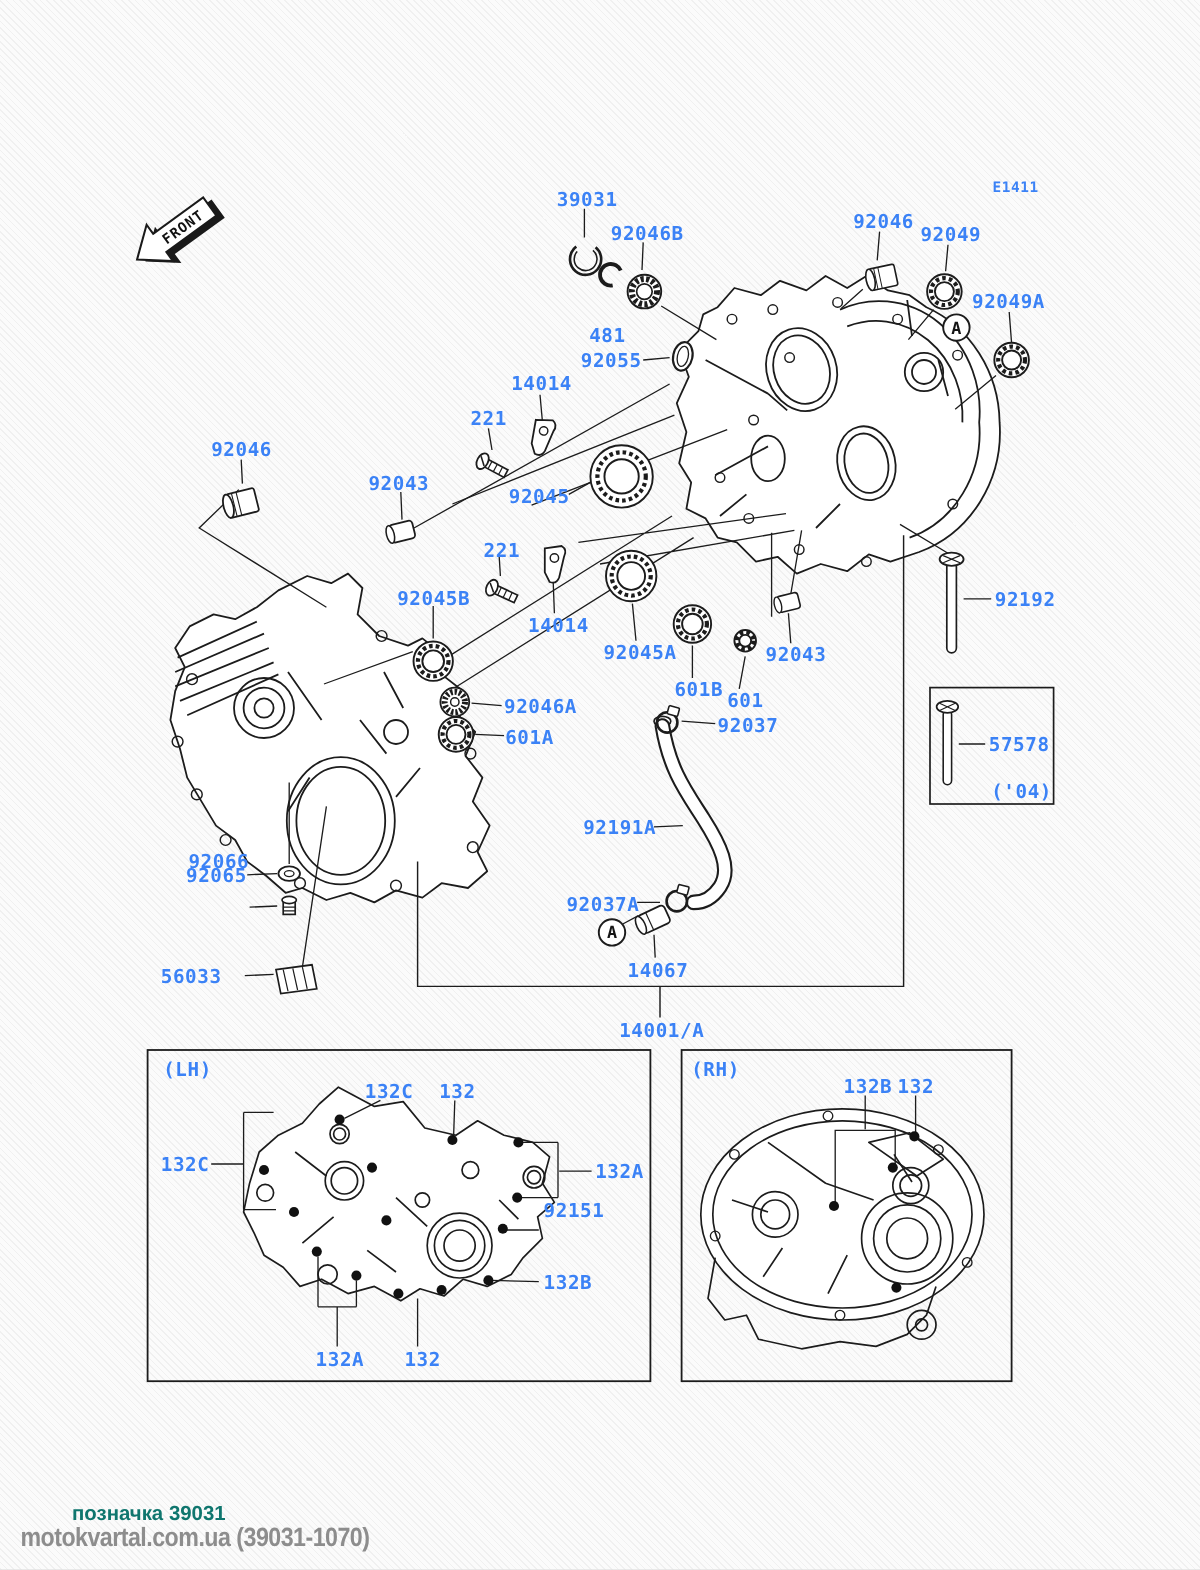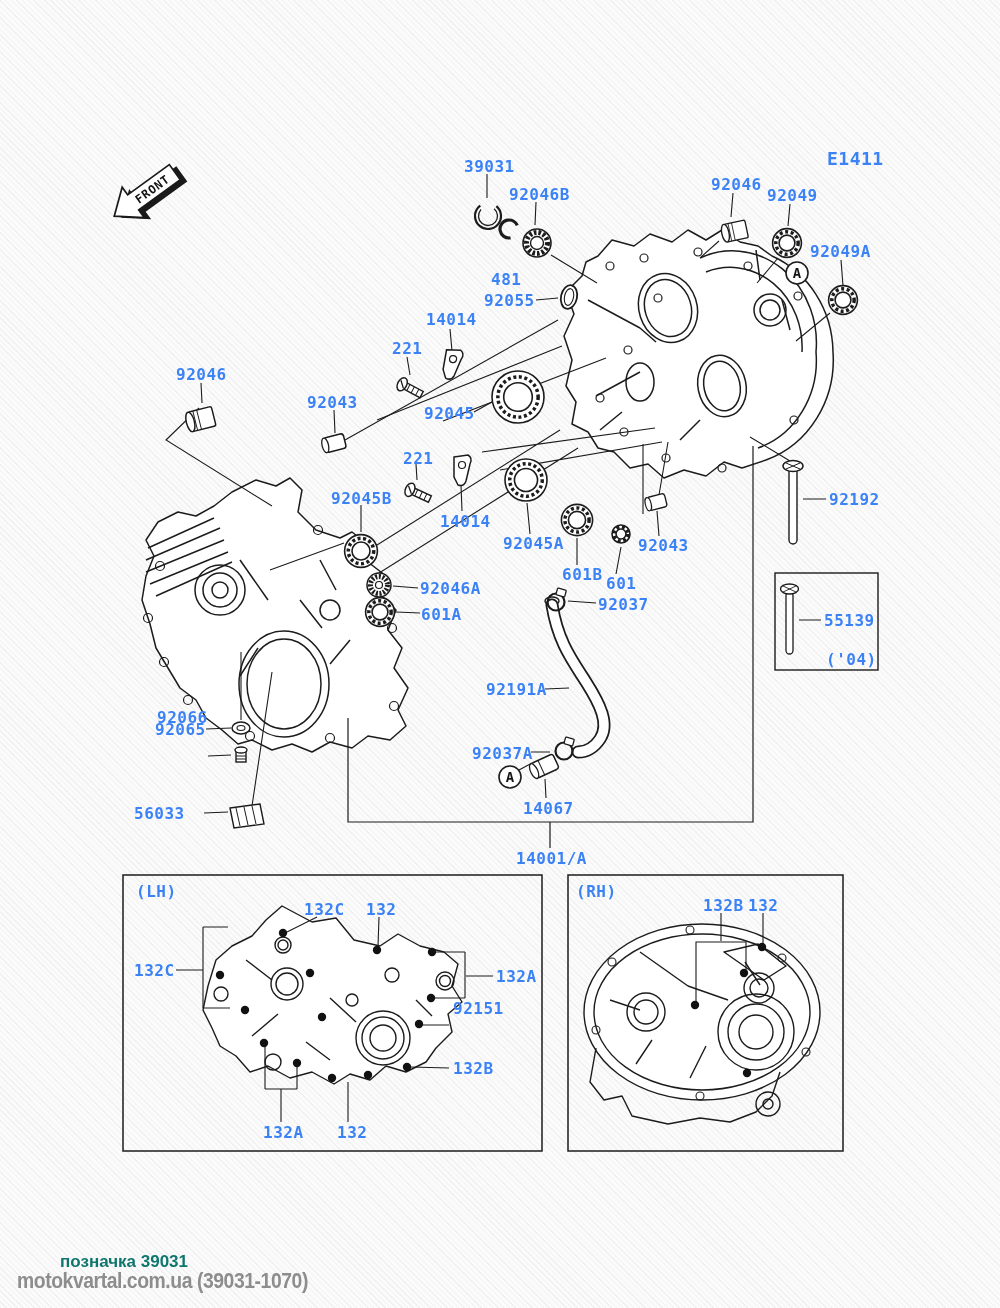--- a/index.html
+++ b/index.html
@@ -10,21 +10,21 @@
       #fbfbfb;
     font-family:"DejaVu Sans Mono", monospace;
     outline:1px solid #cfcfcf;
   }
   #stage{position:absolute;left:0;top:0;width:1000px;height:1308px;}
   svg{position:absolute;left:0;top:0;}
   .lbl{
     position:absolute;font:700 16px/1 "DejaVu Sans Mono", monospace;
     color:#3b82f6;letter-spacing:0.5px;white-space:nowrap;
   }
-  .lbl.small{font-size:18px;}
+  .lbl.small{font-size:12px;}
   .footer1{
     position:absolute;left:60px;top:1252px;
     font:700 17px/1.2 "Liberation Sans", sans-serif;color:#0f766e;
   }
   .footer2{
     position:absolute;left:17px;top:1268px;
     font:700 22px/1.2 "Liberation Sans", sans-serif;color:#8d8d8d;
     letter-spacing:-0.5px;transform:scaleX(0.88);transform-origin:left top;
   }
   .svgtxt{font:700 14px "DejaVu Sans Mono", monospace;fill:#151515;}
@@ -319,21 +319,21 @@
 <div class="lbl" style="left:331px;top:491px">92045B</div>
 <div class="lbl" style="left:440px;top:514px">14014</div>
 <div class="lbl" style="left:503px;top:536px">92045A</div>
 <div class="lbl" style="left:638px;top:538px">92043</div>
 <div class="lbl" style="left:562px;top:567px">601B</div>
 <div class="lbl" style="left:606px;top:576px">601</div>
 <div class="lbl" style="left:598px;top:597px">92037</div>
 <div class="lbl" style="left:420px;top:581px">92046A</div>
 <div class="lbl" style="left:421px;top:607px">601A</div>
 <div class="lbl" style="left:829px;top:492px">92192</div>
-<div class="lbl" style="left:824px;top:613px">55139</div>
+<div class="lbl" style="left:824px;top:613px">57578</div>
 <div class="lbl" style="left:826px;top:652px">('04)</div>
 <div class="lbl" style="left:486px;top:682px">92191A</div>
 <div class="lbl" style="left:155px;top:722px">92065</div>
 <div class="lbl" style="left:157px;top:710px">92066</div>
 <div class="lbl" style="left:472px;top:746px">92037A</div>
 <div class="lbl" style="left:523px;top:801px">14067</div>
 <div class="lbl" style="left:134px;top:806px">56033</div>
 <div class="lbl" style="left:516px;top:851px">14001/A</div>
 
 <div class="lbl" style="left:136px;top:884px">(LH)</div>

